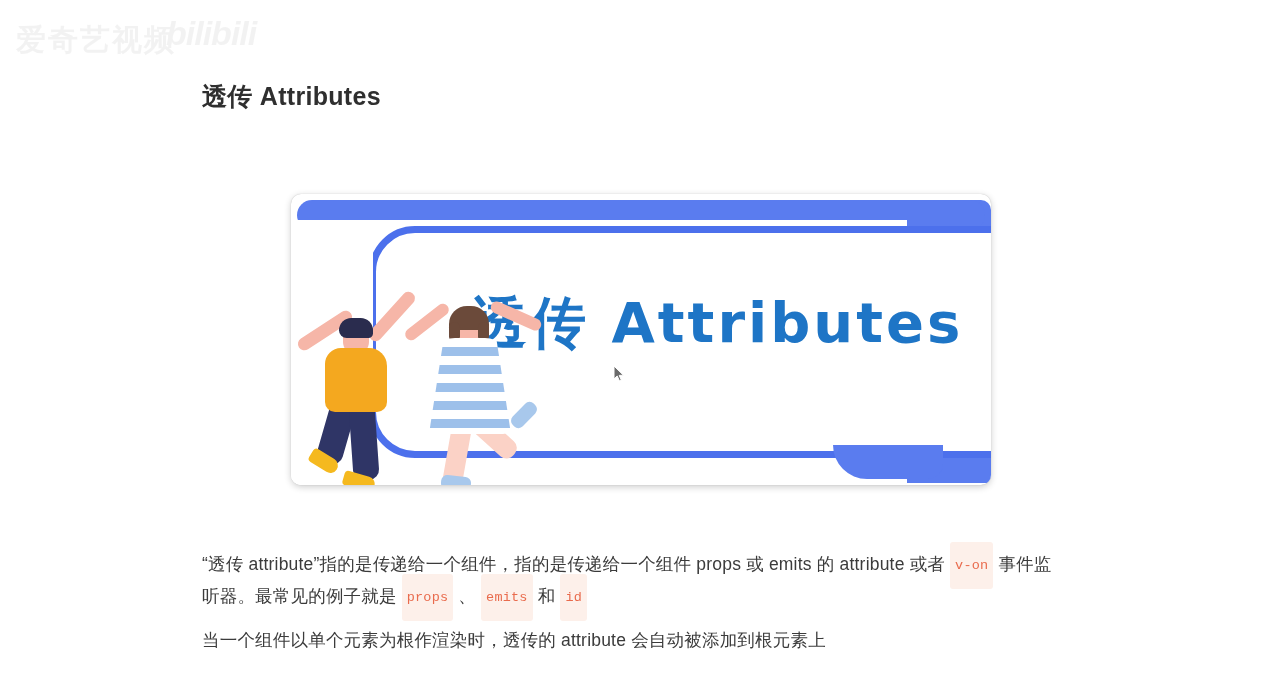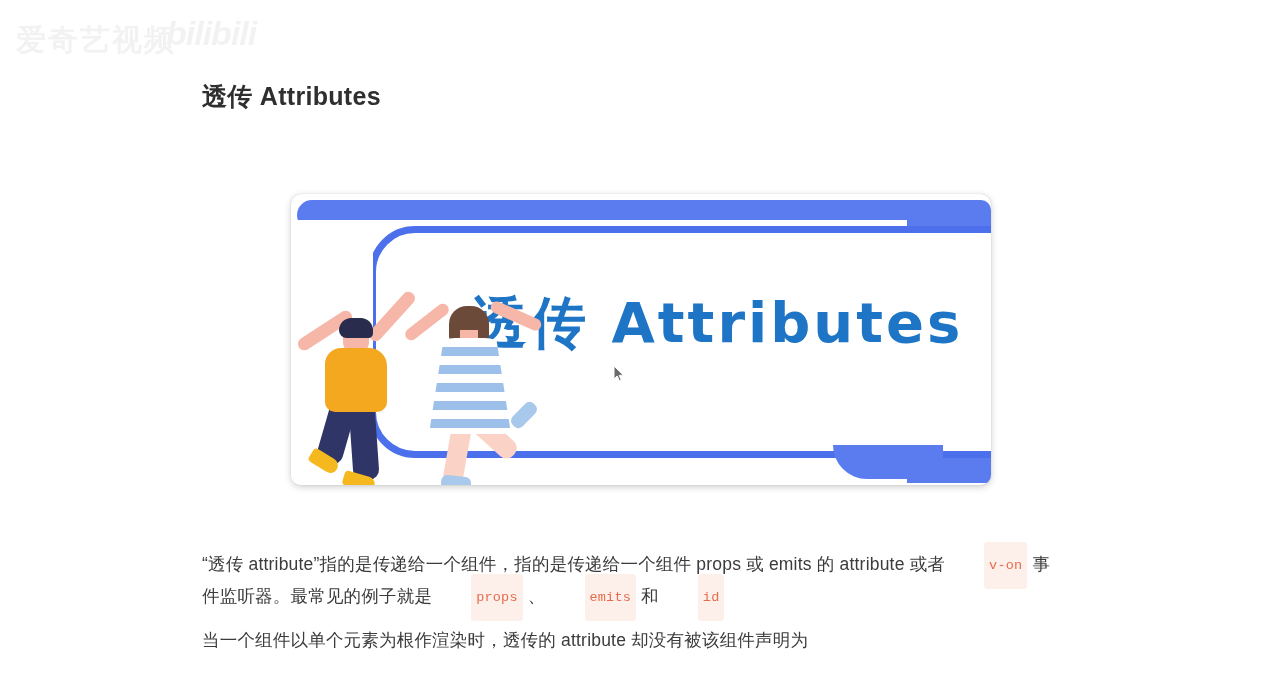--- a/index.html
+++ b/index.html
@@ -211,21 +211,20 @@
   }
   .para { margin: 0 0 12px 0; }
   code.inline {
     background: #fdf0ea;
     color: #e96b4d;
     font-family: "Liberation Mono", "DejaVu Sans Mono", monospace;
     font-size: 13.5px;
     padding: 16px 5px;
     border-radius: 3px;
     vertical-align: 1px;
-    margin-left: 34px;
   }
 </style>
 </head>
 <body>
 
 <div class="watermark">
   <div class="wm-text">爱奇艺视频</div>
   <div class="wm-logo">bilibili</div>
 </div>
 
@@ -274,14 +273,14 @@
 </div>
 
 <div class="cursor">
   <svg width="12" height="18" viewBox="0 0 12 18">
     <path d="M1 1 L1 14 L4.2 11 L6.4 15.8 L8.3 15 L6.2 10.4 L10.4 10.2 Z" fill="#6b6b6b" stroke="#ffffff" stroke-width="1"></path>
   </svg>
 </div>
 
 <div class="body-copy">
   <p class="para"><span>“透传 attribute”指的是传递给一个组件，指的是传递给一个组件 props 或 emits 的 attribute 或者 </span><code class="inline">v-on</code><span> 事件监听器。最常见的例子就是 </span><code class="inline">props</code><span> 、 </span><code class="inline">emits</code><span> 和 </span><code class="inline">id</code></p>
-  <p class="para">当一个组件以单个元素为根作渲染时，透传的 attribute 却没有被该组件声明为</p>
+  <p class="para">当一个组件以单个元素为根作渲染时，透传的 attribute 会自动被添加到根元素上</p>
 </div>
 
 </body></html>

